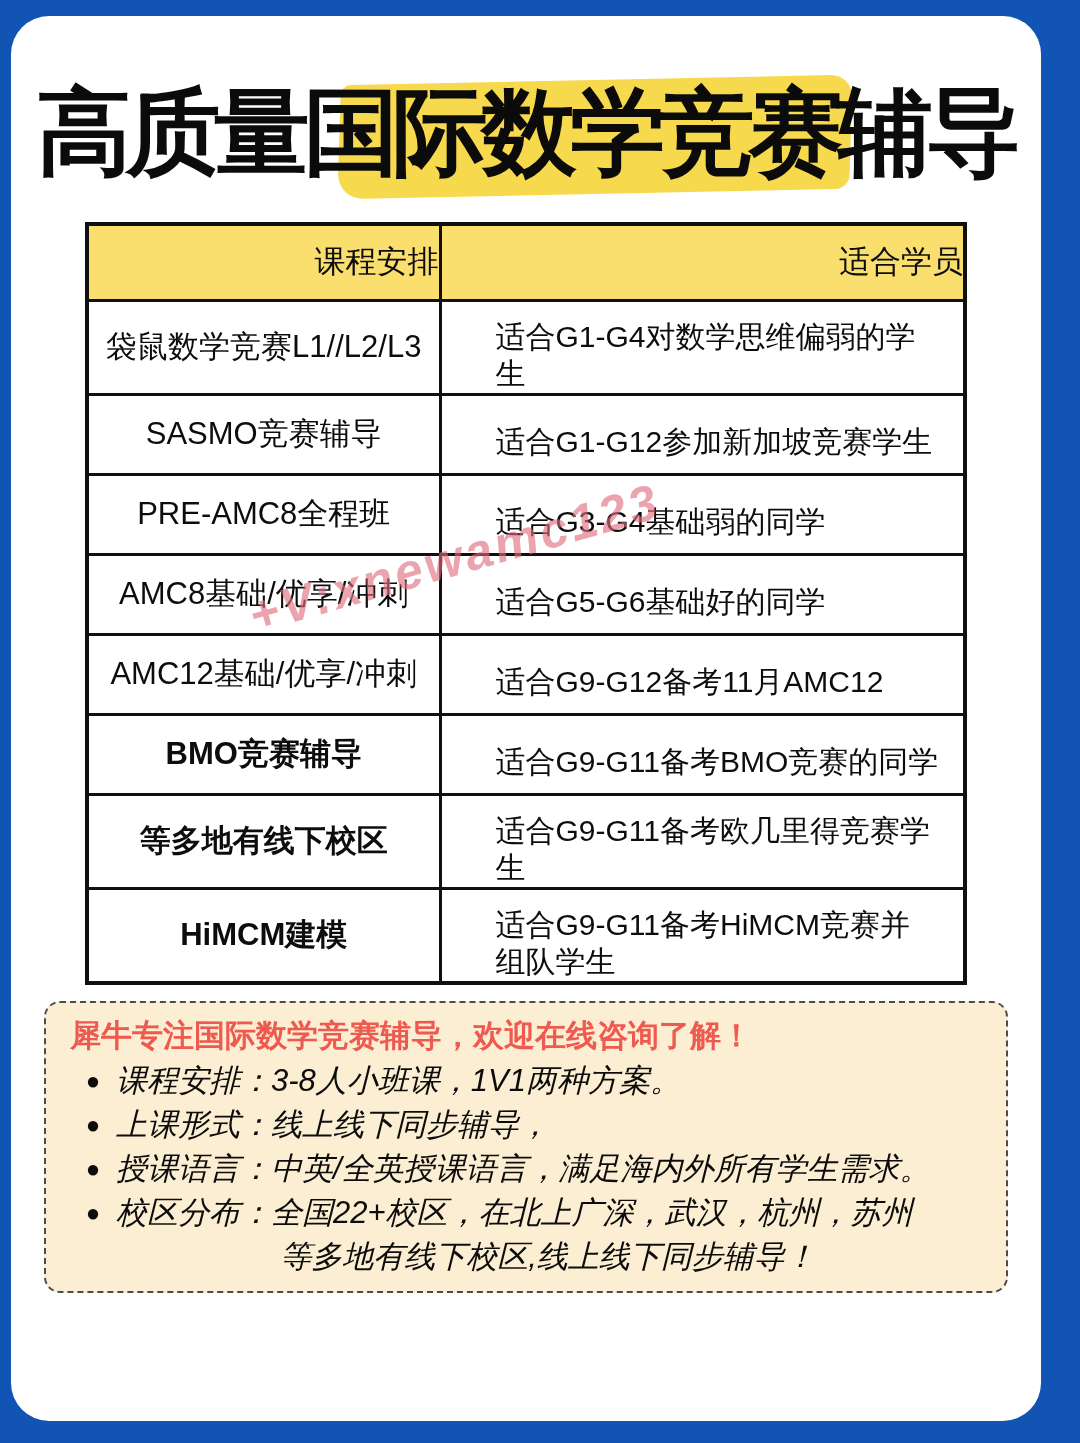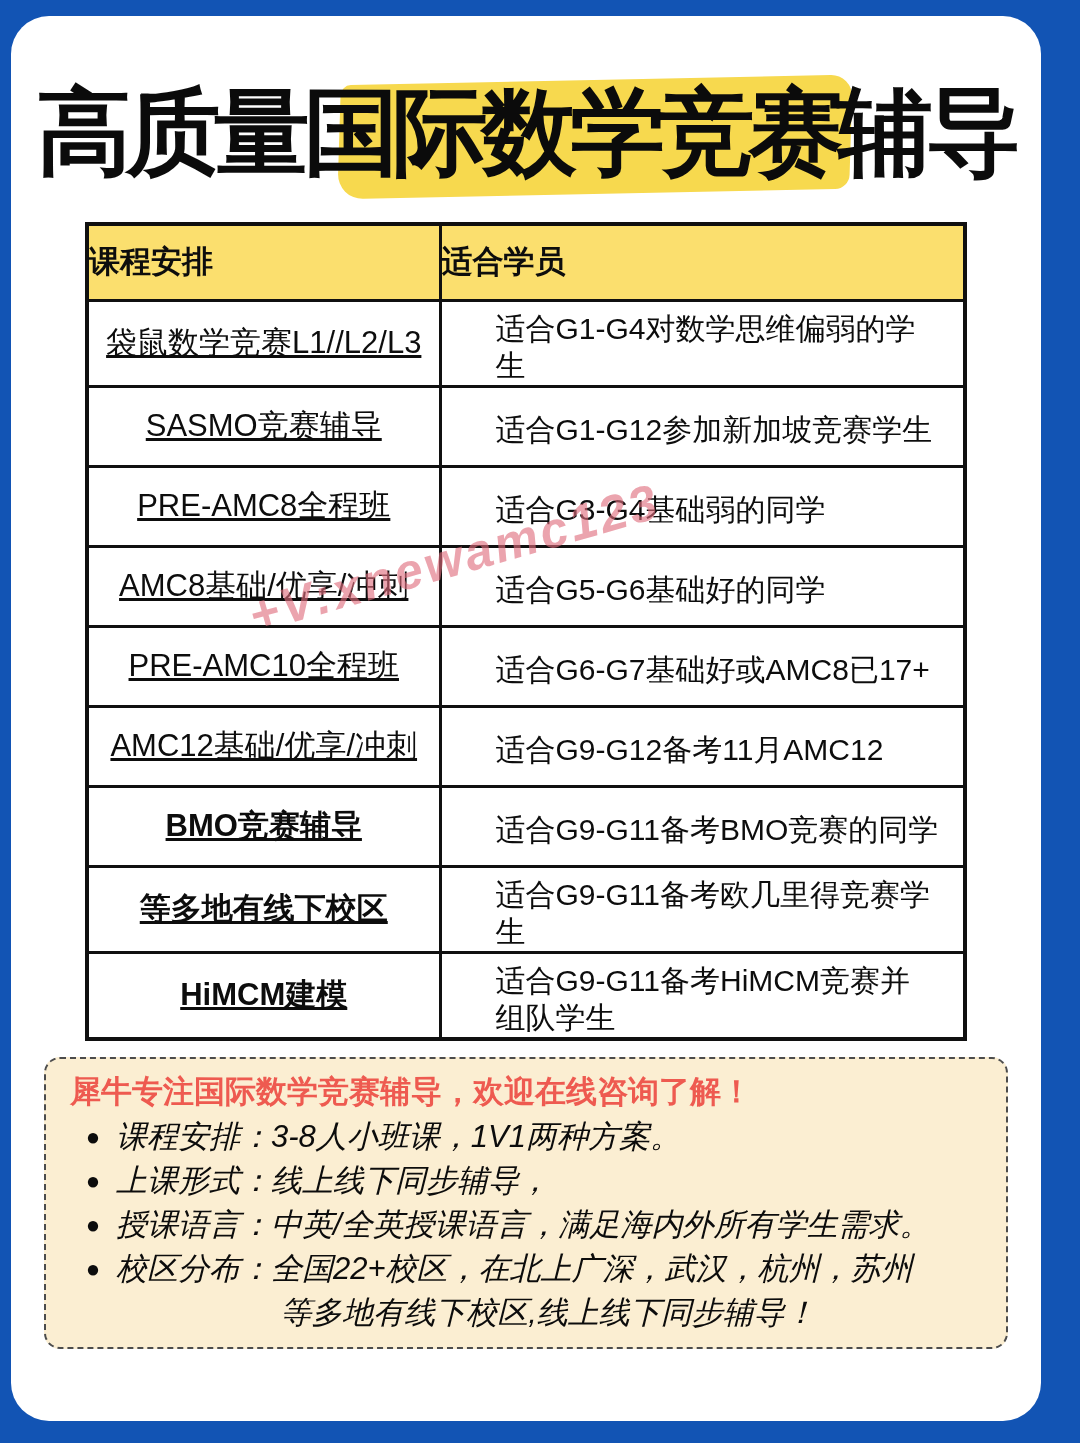--- a/index.html
+++ b/index.html
@@ -69,37 +69,36 @@
     table-layout:fixed;
     border:4px solid #101010;
   }
   .course-table th, .course-table td {
     border:3px solid #101010;
   }
   .course-table th {
     height:76px;
     background:var(--header-yellow,#fbdf6e);
     font-size:31px;
-    font-weight:700;
-    text-align:left;
+    font-weight:400;
+    text-align:right;
   }
   .col-course { width:353px; }
   .course-table td { height:80px; background:#ffffff; }
   td.cell-course {
     text-align:center;
     font-size:31px;
     font-weight:500;
     padding:0 8px;
-    text-decoration:underline;
   }
   tr.row-bold td.cell-course { font-weight:800; }
   td.cell-audience {
     font-size:30px;
     font-weight:500;
-    padding:8px 24px 0 54px;
+    padding:16px 24px 0 54px;
     line-height:1.25;
     text-align:left;
   }
   
   .info-box {
     width:964px;
     margin:16px auto 0;
     background:var(--cream,#fbeed2);
     border:2px dashed #4c4c4c;
     border-radius:16px;
@@ -163,24 +162,20 @@
   <tr>
     <td class="cell-course">PRE-AMC8全程班</td>
     <td class="cell-audience">适合G3-G4基础弱的同学</td>
   </tr>
 
   <tr>
     <td class="cell-course">AMC8基础/优享/冲刺</td>
     <td class="cell-audience">适合G5-G6基础好的同学</td>
   </tr>
 
-  <tr>
-    <td class="cell-course">PRE-AMC10全程班</td>
-    <td class="cell-audience">适合G6-G7基础好或AMC8已17+</td>
-  </tr>
 
 
   <tr>
     <td class="cell-course">AMC12基础/优享/冲刺</td>
     <td class="cell-audience">适合G9-G12备考11月AMC12</td>
   </tr>
 
   <tr class="row-bold">
     <td class="cell-course">BMO竞赛辅导</td>
     <td class="cell-audience">适合G9-G11备考BMO竞赛的同学</td>

